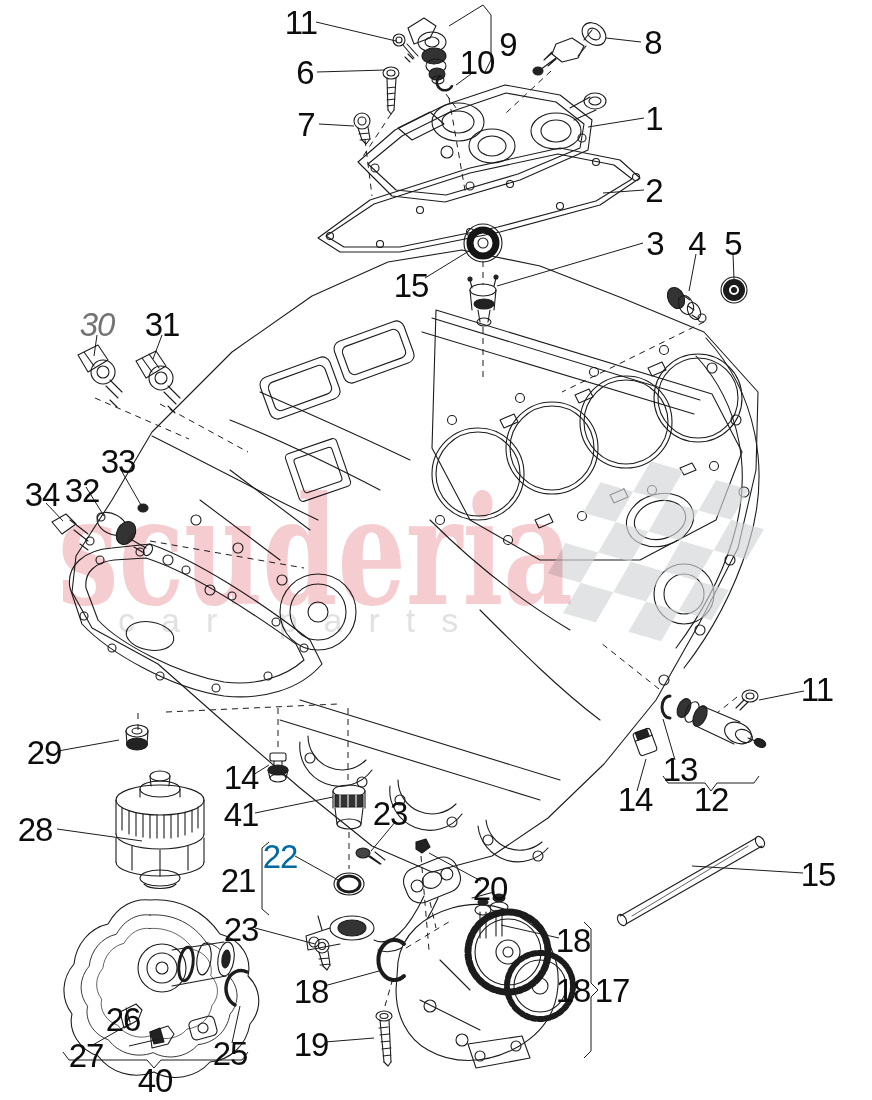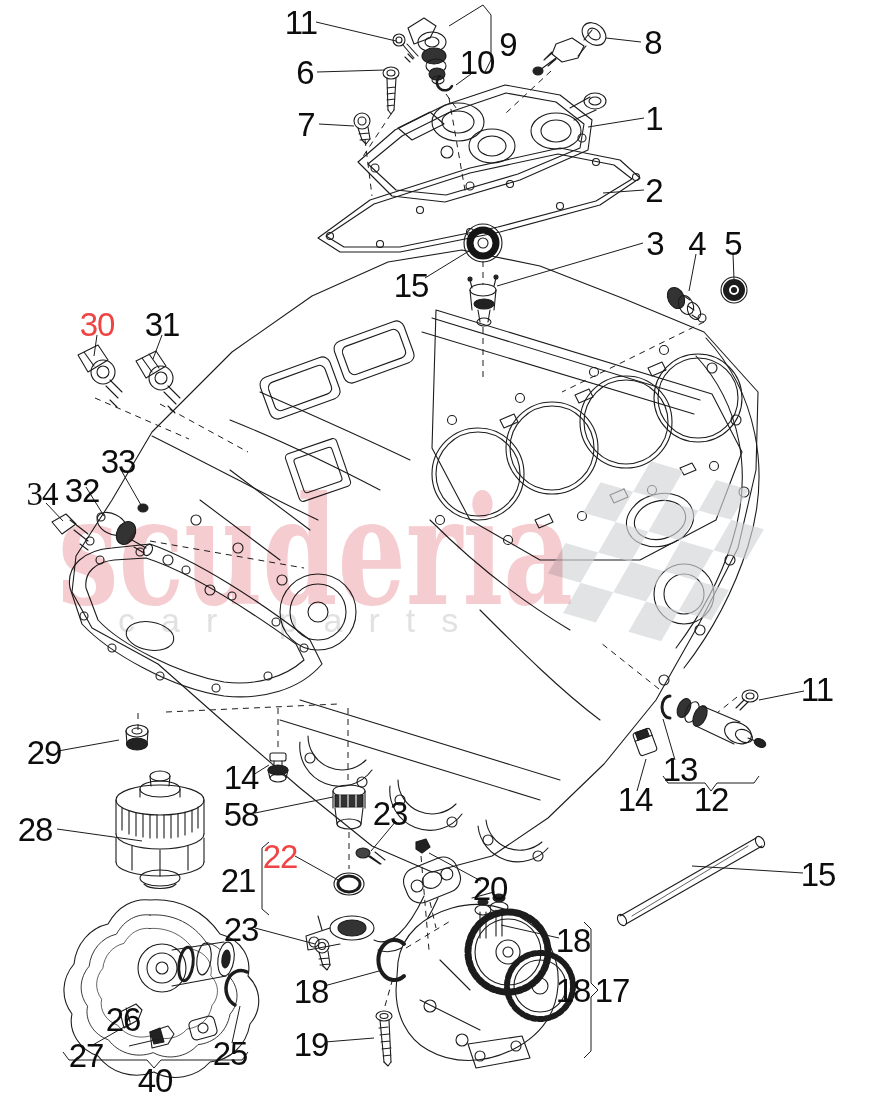--- a/index.html
+++ b/index.html
@@ -448,35 +448,35 @@
       <div class="callout" style="left: 653px; top: 42px; color: rgb(13, 13, 13);">8</div>
       <div class="callout" style="left: 305px; top: 72px; color: rgb(13, 13, 13);">6</div>
       <div class="callout" style="left: 477px; top: 62px; color: rgb(13, 13, 13);">10</div>
       <div class="callout" style="left: 306px; top: 124px; color: rgb(13, 13, 13);">7</div>
       <div class="callout" style="left: 654px; top: 118px; color: rgb(13, 13, 13);">1</div>
       <div class="callout" style="left: 654px; top: 190px; color: rgb(13, 13, 13);">2</div>
       <div class="callout" style="left: 655px; top: 243px; color: rgb(13, 13, 13);">3</div>
       <div class="callout" style="left: 697px; top: 243px; color: rgb(13, 13, 13);">4</div>
       <div class="callout" style="left: 733px; top: 243px; color: rgb(13, 13, 13);">5</div>
       <div class="callout" style="left: 411px; top: 285px; color: rgb(13, 13, 13);">15</div>
-      <div class="callout" style="left: 97px; top: 324px; color: #ef4444;">30</div>
+      <div class="callout" style="left: 97px; top: 324px; color: #737373; font-style: italic;">30</div>
       <div class="callout" style="left: 162px; top: 324px; color: rgb(13, 13, 13);">31</div>
       <div class="callout" style="left: 118px; top: 461px; color: rgb(13, 13, 13);">33</div>
       <div class="callout" style="left: 82px; top: 490px; color: rgb(13, 13, 13);">32</div>
-      <div class="callout" style="left: 42px; top: 494px; color: rgb(13, 13, 13); font-family: Liberation Serif, serif;">34</div>
+      <div class="callout" style="left: 42px; top: 494px; color: rgb(13, 13, 13);">34</div>
       <div class="callout" style="left: 817px; top: 689px; color: rgb(13, 13, 13);">11</div>
       <div class="callout" style="left: 680px; top: 769px; color: rgb(13, 13, 13);">13</div>
       <div class="callout" style="left: 635px; top: 799px; color: rgb(13, 13, 13);">14</div>
       <div class="callout" style="left: 711px; top: 799px; color: rgb(13, 13, 13);">12</div>
       <div class="callout" style="left: 44px; top: 752px; color: rgb(13, 13, 13);">29</div>
       <div class="callout" style="left: 241px; top: 777px; color: rgb(13, 13, 13);">14</div>
       <div class="callout" style="left: 35px; top: 829px; color: rgb(13, 13, 13);">28</div>
-      <div class="callout" style="left: 241px; top: 814px; color: rgb(13, 13, 13);">58</div>
+      <div class="callout" style="left: 241px; top: 814px; color: rgb(13, 13, 13);">41</div>
       <div class="callout" style="left: 390px; top: 813px; color: rgb(13, 13, 13);">23</div>
-      <div class="callout" style="left: 280px; top: 856px; color: #ef4444;">22</div>
+      <div class="callout" style="left: 280px; top: 856px; color: #0369a1;">22</div>
       <div class="callout" style="left: 238px; top: 880px; color: rgb(13, 13, 13); text-align: center;">21</div>
       <div class="callout" style="left: 490px; top: 888px; color: rgb(13, 13, 13);">20</div>
       <div class="callout" style="left: 241px; top: 929px; color: rgb(13, 13, 13);">23</div>
       <div class="callout" style="left: 818px; top: 874px; color: rgb(13, 13, 13);">15</div>
       <div class="callout" style="left: 311px; top: 991px; color: rgb(13, 13, 13);">18</div>
       <div class="callout" style="left: 311px; top: 1044px; color: rgb(13, 13, 13);">19</div>
       <div class="callout" style="left: 86px; top: 1055px; color: rgb(13, 13, 13);">27</div>
       <div class="callout" style="left: 123px; top: 1019px; color: rgb(13, 13, 13);">26</div>
       <div class="callout" style="left: 230px; top: 1053px; color: rgb(13, 13, 13);">25</div>
       <div class="callout" style="left: 155px; top: 1080px; color: rgb(13, 13, 13);">40</div>

